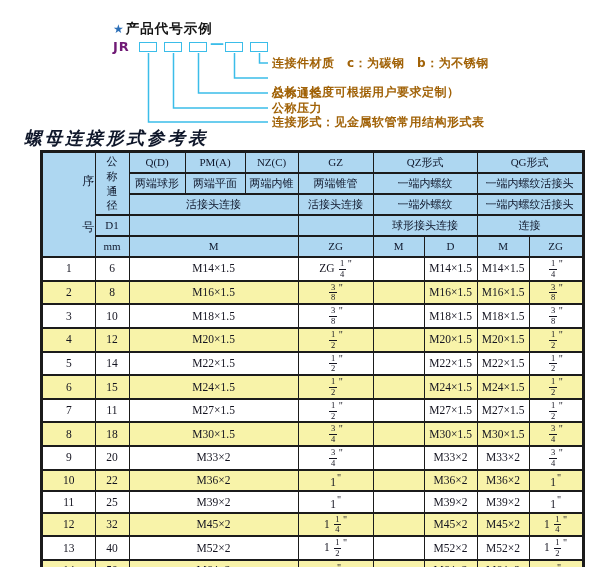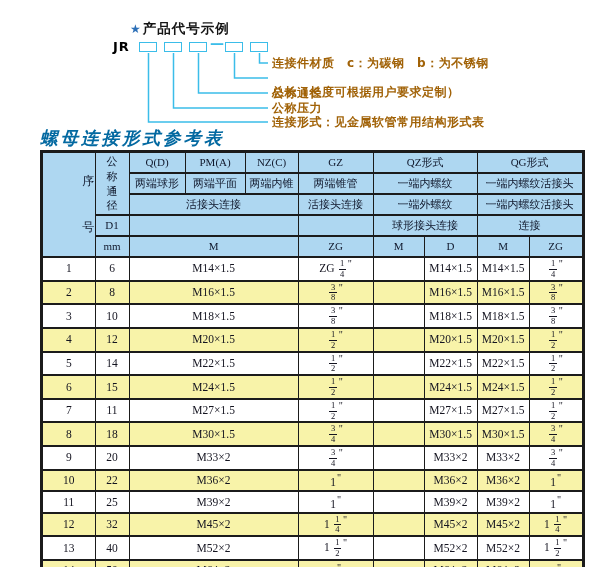--- a/index.html
+++ b/index.html
@@ -3,46 +3,46 @@
 <meta charset="utf-8">
 <style>
   html,body{margin:0;padding:0;background:#fff;}
   body{
     position:relative;width:600px;height:567px;overflow:hidden;
     font-family:"DejaVu Sans", sans-serif;color:var(--text,#111);
   }
   
   .pc-heading{
     position:absolute;left:113px;top:20px;font-size:13.5px;font-weight:bold;
-    color:#151515;letter-spacing:1px;white-space:nowrap;margin-left:17px;
+    color:#151515;letter-spacing:1px;white-space:nowrap;
   }
   .pc-heading .star{color:var(--star-blue,#2c6fb7);margin-right:1px;font-size:12px;}
   .jr{
-    position:absolute;left:113px;top:39px;font-size:13px;font-weight:bold;color:#000000;
+    position:absolute;left:113px;top:39px;font-size:13px;font-weight:bold;color:#701a75;
     letter-spacing:1px;
   }
   .code-box{
     position:absolute;top:42px;width:16px;height:8px;
     border:1.5px solid var(--diagram-line,#3bbde9);background:#fff;box-sizing:content-box;
   }
   .code-dash{
     position:absolute;left:209px;top:36px;width:16px;height:14px;
     color:var(--diagram-line,#3bbde9);font-weight:900;font-size:14px;line-height:14px;
     text-align:center;overflow:hidden;
   }
   .connector-svg{position:absolute;left:0;top:0;}
   .code-label{
     position:absolute;left:272px;transform:translateY(-50%);
     font-size:12px;font-weight:bold;color:#a16207;white-space:nowrap;letter-spacing:0.5px;
   }
   
   .table-title{
-    position:absolute;left:40px;top:126px;
+    position:absolute;left:24px;top:126px;
     font-family:"DejaVu Serif", serif;font-style:italic;font-weight:bold;
-    font-size:17.5px;color:#0369a1;letter-spacing:3px;white-space:nowrap;
+    font-size:17.5px;color:#0f172a;letter-spacing:3px;white-space:nowrap;
   }
   
   table.ref{
     position:absolute;left:40px;top:150px;border-collapse:collapse;table-layout:fixed;
     border:3px solid var(--border,#1b1b1b);
     font-family:"Liberation Serif", serif;color:var(--table-text,#141420);
   }
   table.ref td{
     border:1px solid var(--border,#1b1b1b);
     border-top-width:2px;border-bottom-width:2px;

